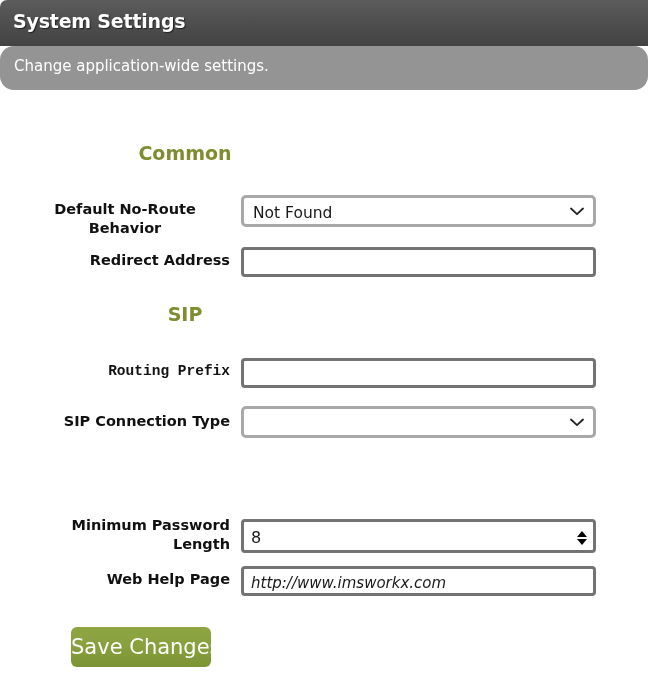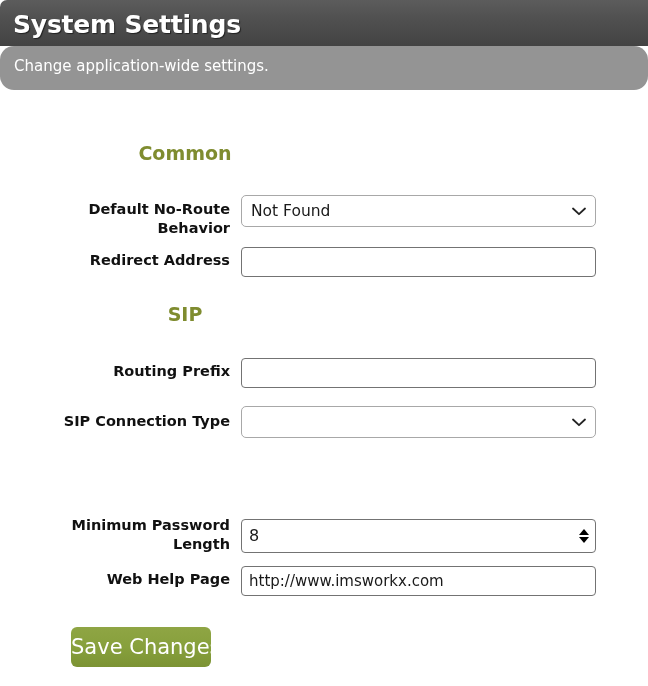--- a/index.html
+++ b/index.html
@@ -23,21 +23,21 @@
     width: 648px;
     height: 46px;
     background: linear-gradient(to bottom, #5c5c5c 0%, #4f4f4f 45%, #434343 100%);
     border-top-left-radius: 7px;
     box-sizing: border-box;
   }
   .page-header-title {
     position: absolute;
     left: 13px;
     top: 10px;
-    font-size: 25px;
+    font-size: 19px;
     font-weight: bold;
     color: #ffffff;
     letter-spacing: -0.2px;
     text-shadow: 1px 1px 1px rgba(0,0,0,0.55);
     white-space: nowrap;
   }
 
   .page-subheader {
     position: absolute;
     left: 0;
@@ -89,21 +89,21 @@
     font-weight: bold;
     color: #111111;
     line-height: 19px;
   }
 
   .field {
     position: absolute;
     left: 241px;
     box-sizing: border-box;
     background: #ffffff;
-    border: 1px solid #737373;
+    border: 3px solid #737373;
     border-radius: 4px;
     font-family: "DejaVu Sans", sans-serif;
   }
 
   .text-input {
     height: 30px;
     width: 355px;
     padding: 0 7px;
     font-size: 15px;
     color: #1a1a1a;
@@ -198,40 +198,40 @@
 
 <div class="page-subheader">
   <div class="page-subheader-text">Change application-wide settings.</div>
 </div>
 
 <div class="form-area">
 
   <div class="section-heading" style="left:120px; top:52px; width:130px;">Common</div>
 
   <div class="form-row" style="top:105px;">
-    <div class="form-label" style="top:5px;">Default No-Route Behavior</div>
+    <div class="form-label" style="top:5px;text-align:center;">Default No-Route Behavior</div>
     <div class="field select-field" style="top:0px;">
       <span>Not Found</span>
       <span class="select-arrow">
         <svg width="14" height="9" viewBox="0 0 14 9">
           <path d="M1 1.5 L7 7.2 L13 1.5" fill="none" stroke="#222" stroke-width="1.8" stroke-linecap="round" stroke-linejoin="round"></path>
         </svg>
       </span>
     </div>
   </div>
 
   <div class="form-row" style="top:157px;">
     <div class="form-label" style="top:4px;">Redirect Address</div>
     <div class="field text-input" style="top:0px;" title=""></div>
   </div>
 
   <div class="section-heading" style="left:150px; top:213px; width:70px;">SIP</div>
 
   <div class="form-row" style="top:268px;">
-    <div class="form-label" style="top:4px;">Routing Prefix</div>
+    <div class="form-label" style="top:4px;font-family:Liberation Mono, monospace;">Routing Prefix</div>
     <div class="field text-input" style="top:0px;" title=""></div>
   </div>
 
   <div class="form-row" style="top:316px;">
     <div class="form-label" style="top:6px;">SIP Connection Type</div>
     <div class="field select-field" style="top:0px;">
       <span class="select-arrow">
         <svg width="14" height="9" viewBox="0 0 14 9">
           <path d="M1 1.5 L7 7.2 L13 1.5" fill="none" stroke="#222" stroke-width="1.8" stroke-linecap="round" stroke-linejoin="round"></path>
         </svg>
@@ -246,18 +246,18 @@
       <span>8</span>
       <span class="spinner">
         <span class="spin-up"></span>
         <span class="spin-down"></span>
       </span>
     </div>
   </div>
 
   <div class="form-row" style="top:476px;">
     <div class="form-label" style="top:4px;">Web Help Page</div>
-    <div class="field text-input" style="top:0px;" title="">http://www.imsworkx.com</div>
+    <div class="field text-input" style="top:0px;font-style:italic;" title="">http://www.imsworkx.com</div>
   </div>
 
 </div>
 
 <div class="save-button">Save Changes</div>
 
 </body></html>

